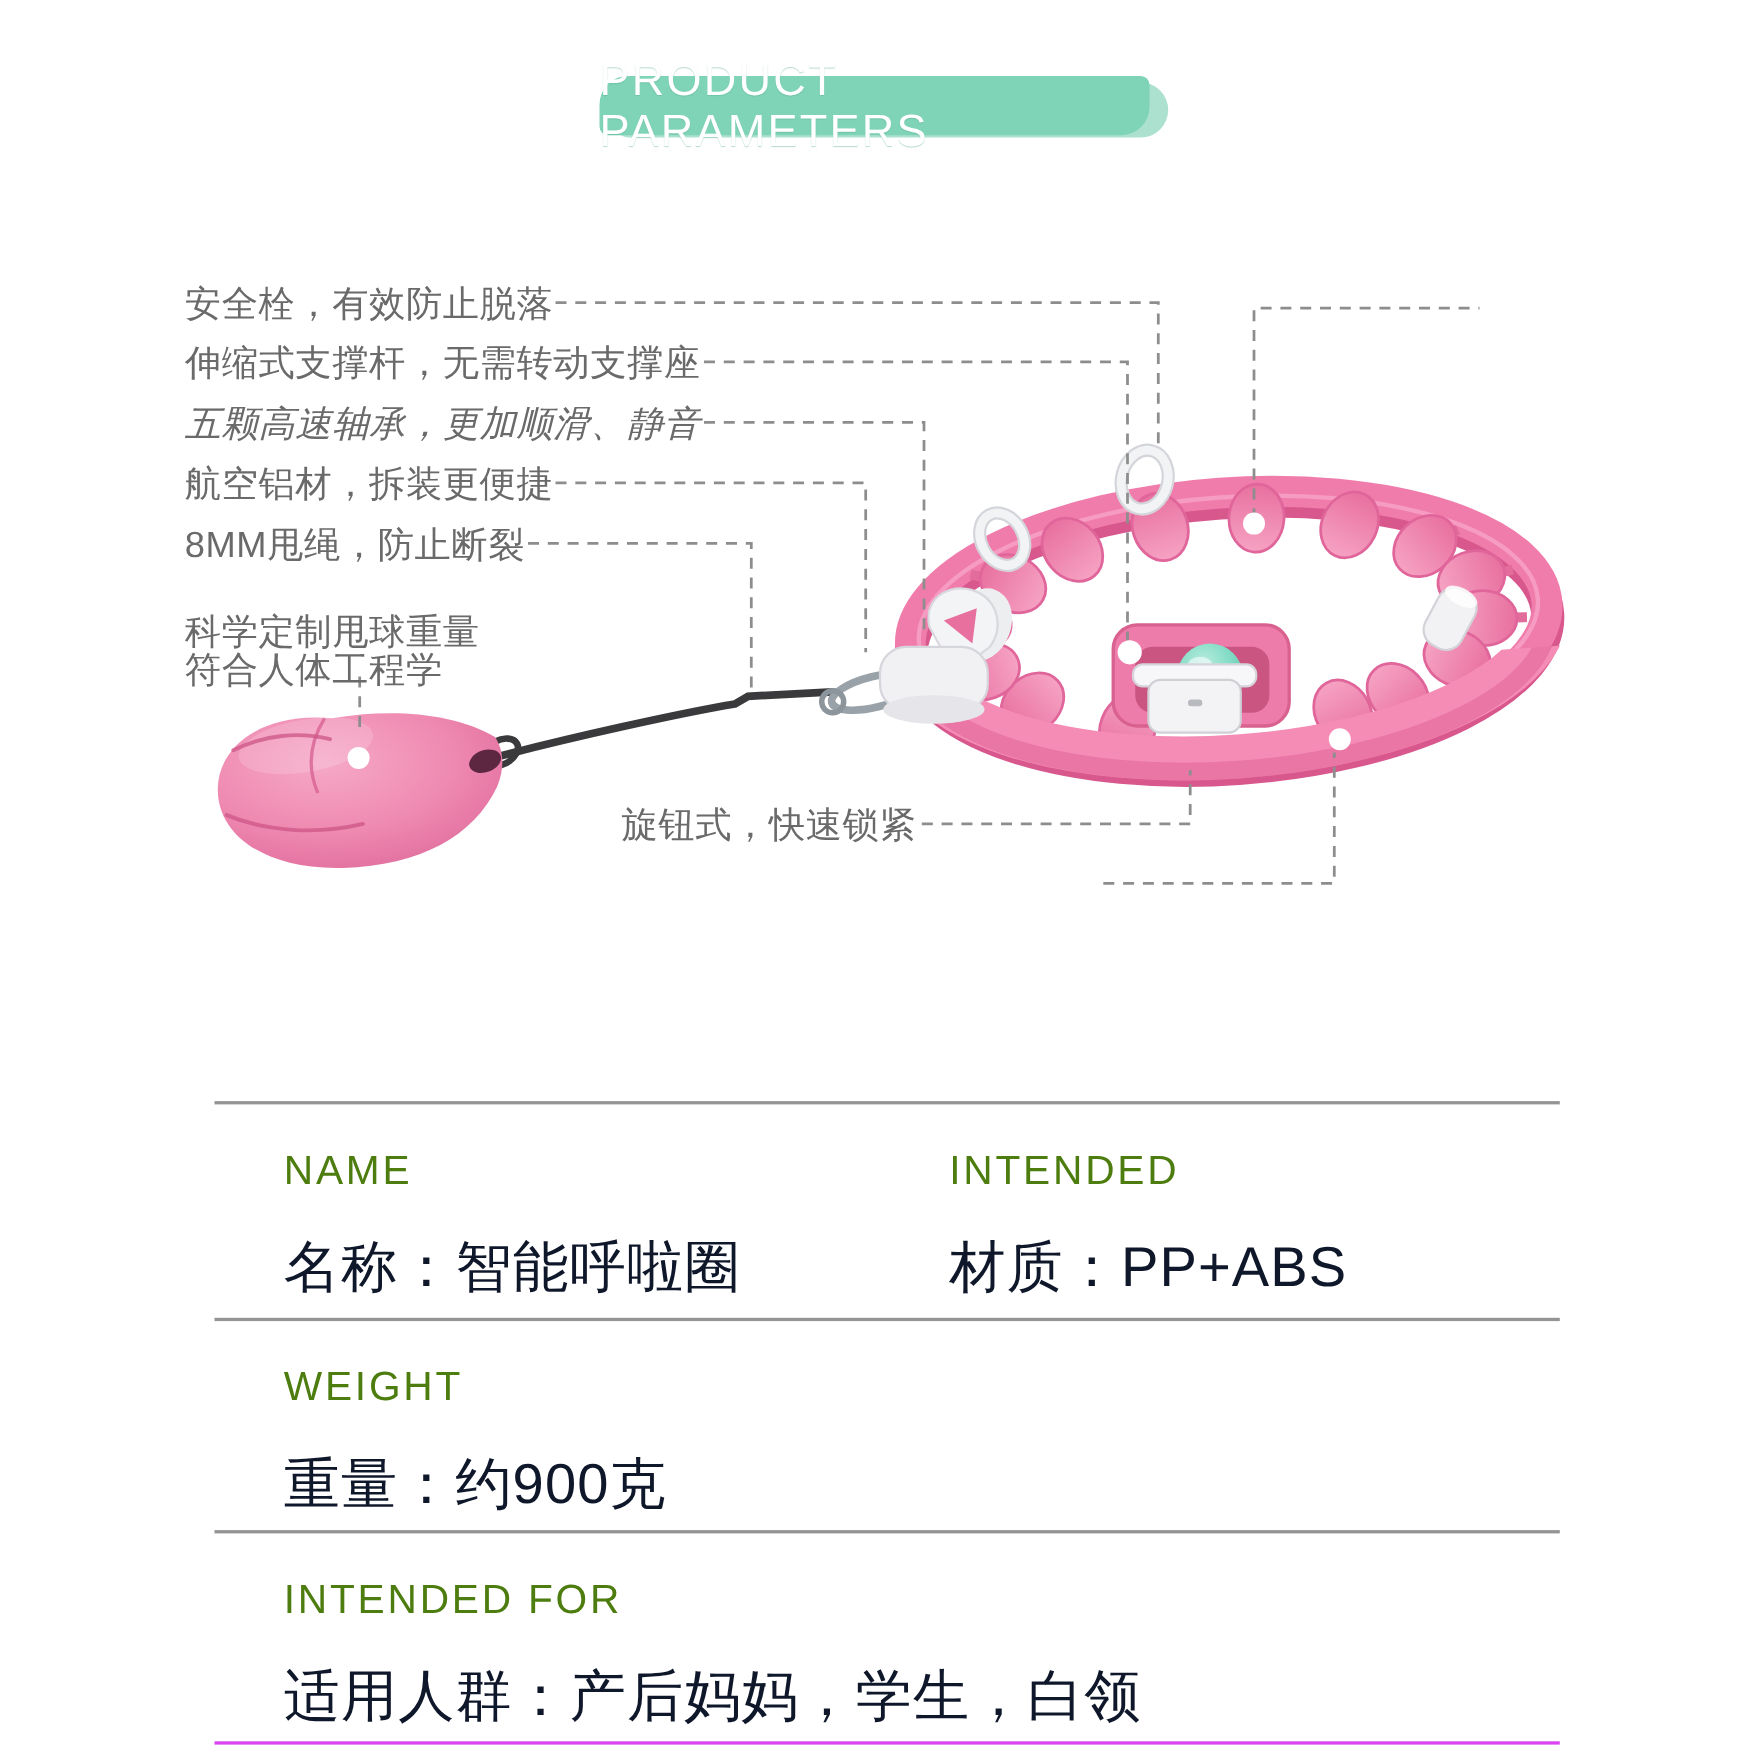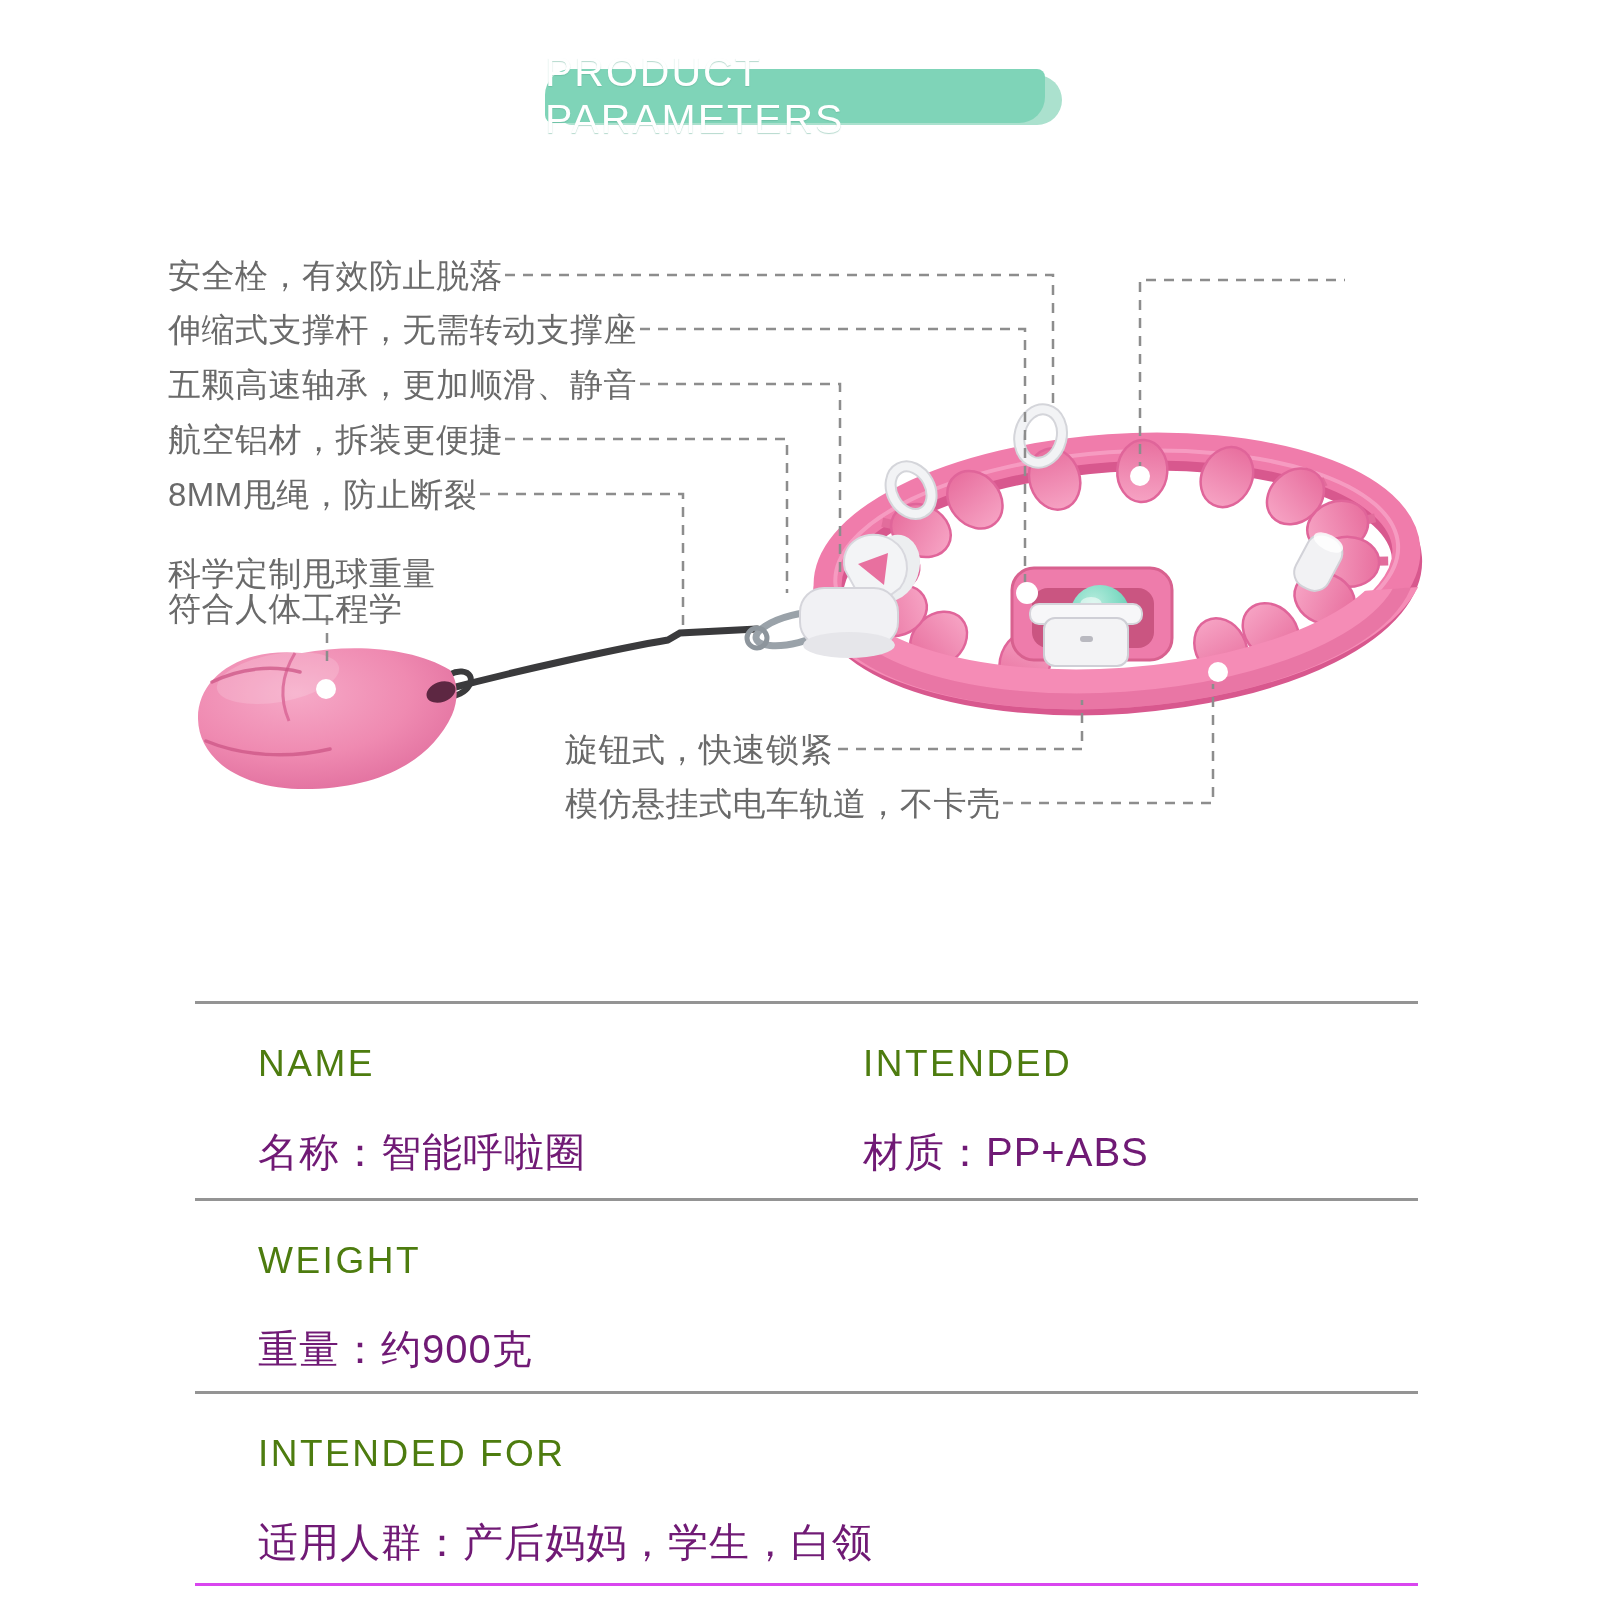--- a/index.html
+++ b/index.html
@@ -38,21 +38,21 @@
   .spec-section.h2{height:193px;}
   .spec-section.h3{height:195px;border-bottom:3px solid #d946ef;}
   .spec-cols{display:flex;}
   .spec-col{padding-left:63px;}
   .spec-col.c1{width:605px;}
   .spec-col.c2{flex:1;}
   .spec-label{
     font-size:37px;line-height:44px;color:#4d7c0f;letter-spacing:2.5px;
   }
   .spec-value{
-    font-size:40px;line-height:48px;color:#701a75;margin-top:42px;letter-spacing:1px;
+    font-size:51px;line-height:48px;color:#0f172a;margin-top:42px;letter-spacing:1px;
   }
 </style>
 </head>
 <body>
 
 <div class="page">
 
   <svg class="figure" viewBox="0 0 1600 1600" xmlns="http://www.w3.org/2000/svg">
     <defs>
       <radialGradient id="gBall" cx="38%" cy="32%" r="80%">
@@ -194,27 +194,26 @@
     </g>
   </svg>
 
   <div class="banner-echo"></div>
   <div class="banner">
     <span>PRODUCT PARAMETERS</span>
   </div>
 
   <div class="ann" style="left:168px;top:210px;">安全栓，有效防止脱落</div>
   <div class="ann" style="left:168px;top:264px;">伸缩式支撑杆，无需转动支撑座</div>
-  <div class="ann" style="left:168px;top:319px;">五颗高速轴承，更加顺滑、静音</div>
+  <div class="ann" style="left:168px;top:319px;font-style:italic;">五颗高速轴承，更加顺滑、静音</div>
   <div class="ann" style="left:168px;top:374px;">航空铝材，拆装更便捷</div>
   <div class="ann" style="left:168px;top:429px;">8MM甩绳，防止断裂</div>
   <div class="ann" style="left:168px;top:508px;">科学定制甩球重量</div>
   <div class="ann" style="left:168px;top:543px;">符合人体工程学</div>
   <div class="ann" style="left:565px;top:684px;">旋钮式，快速锁紧</div>
-  <div class="ann" style="left:565px;top:738px;">模仿悬挂式电车轨道，不卡壳</div>
 
   <div class="spec">
     <div class="spec-section h1">
       <div class="spec-cols">
         <div class="spec-col c1">
           <div class="spec-label">NAME</div>
           <div class="spec-value">名称：智能呼啦圈</div>
         </div>
         <div class="spec-col c2">
           <div class="spec-label">INTENDED</div>

